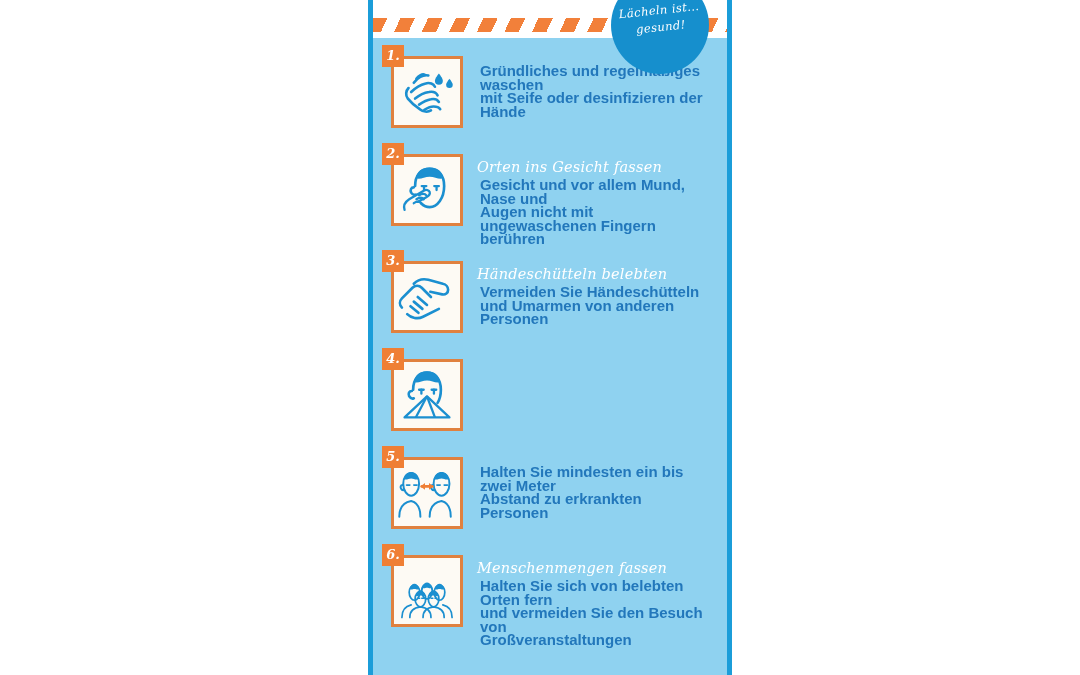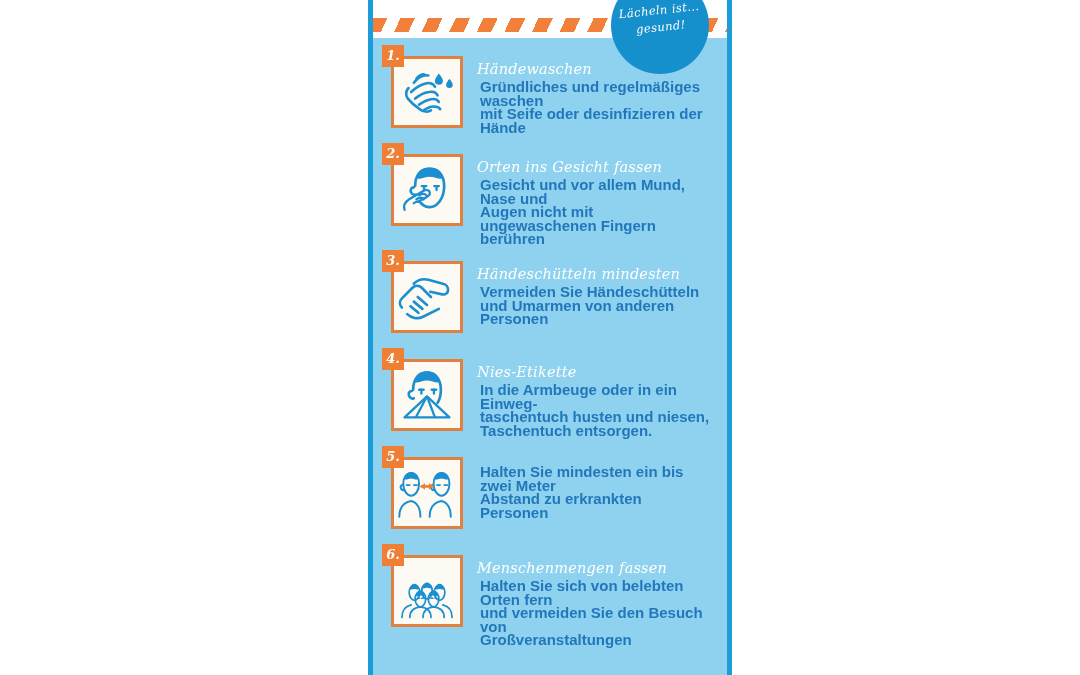--- a/index.html
+++ b/index.html
@@ -165,21 +165,20 @@
               <path d="M34 30c3-5 9-8 13-6"></path>
             </g>
             <g fill="#1b8fd0">
               <path d="M68 22c0 0 6 7 6 11a6 6 0 0 1-12 0c0-4 6-11 6-11z"></path>
               <path d="M84 30c0 0 5 6 5 9a5 5 0 0 1-10 0c0-3 5-9 5-9z"></path>
             </g>
           </svg>
         </div>
       </div>
       <div class="txt">
-        <div class="headline">Händewaschen</div>
         <div class="body">Gründliches und regelmäßiges waschen
 mit Seife oder desinfizieren der Hände</div>
       </div>
     </div>
 
     <div class="step">
       <div class="tile-wrap">
         <div class="num">2.</div>
         <div class="tile">
           <svg viewBox="0 0 100 100" xmlns="http://www.w3.org/2000/svg">
@@ -221,21 +220,21 @@
               <path d="M30 30c6-6 14-8 22-6l22 6c5 1 8 5 8 9 0 5-4 8-9 7l-18-4"></path>
               <path d="M20 76c6 6 16 8 24 4l24-12"></path>
               <path d="M36 50l14 12"></path>
               <path d="M30 57l13 11"></path>
               <path d="M25 64l12 10"></path>
             </g>
           </svg>
         </div>
       </div>
       <div class="txt">
-        <div class="headline">Händeschütteln mindesten</div>
+        <div class="headline">Händeschütteln belebten</div>
         <div class="body">Vermeiden Sie Händeschütteln
 und Umarmen von anderen Personen</div>
       </div>
     </div>
 
     <div class="step">
       <div class="tile-wrap">
         <div class="num">4.</div>
         <div class="tile">
           <svg viewBox="0 0 100 100" xmlns="http://www.w3.org/2000/svg">
@@ -251,26 +250,20 @@
                 <path d="M60.5 42v6"></path>
             </g>
             <g fill="none" stroke="#1b8fd0" stroke-width="3.5" stroke-linejoin="round">
               <path d="M50 52L16 84h68z"></path>
               <path d="M50 52L33 84"></path>
               <path d="M50 52L62 84"></path>
             </g>
           </svg>
         </div>
       </div>
-      <div class="txt">
-        <div class="headline">Nies-Etikette</div>
-        <div class="body">In die Armbeuge oder in ein Einweg-
-taschentuch husten und niesen,
-Taschentuch entsorgen.</div>
-      </div>
     </div>
 
     <div class="step">
       <div class="tile-wrap">
         <div class="num">5.</div>
         <div class="tile">
           <svg viewBox="0 0 100 100" xmlns="http://www.w3.org/2000/svg">
 
             <g fill="none" stroke="#1b8fd0" stroke-width="3" stroke-linecap="round" stroke-linejoin="round">
               <path d="M14 36c0-10 5-16 12-16s12 6 12 16c0 11-6 18-12 18s-12-7-12-18z"></path>

